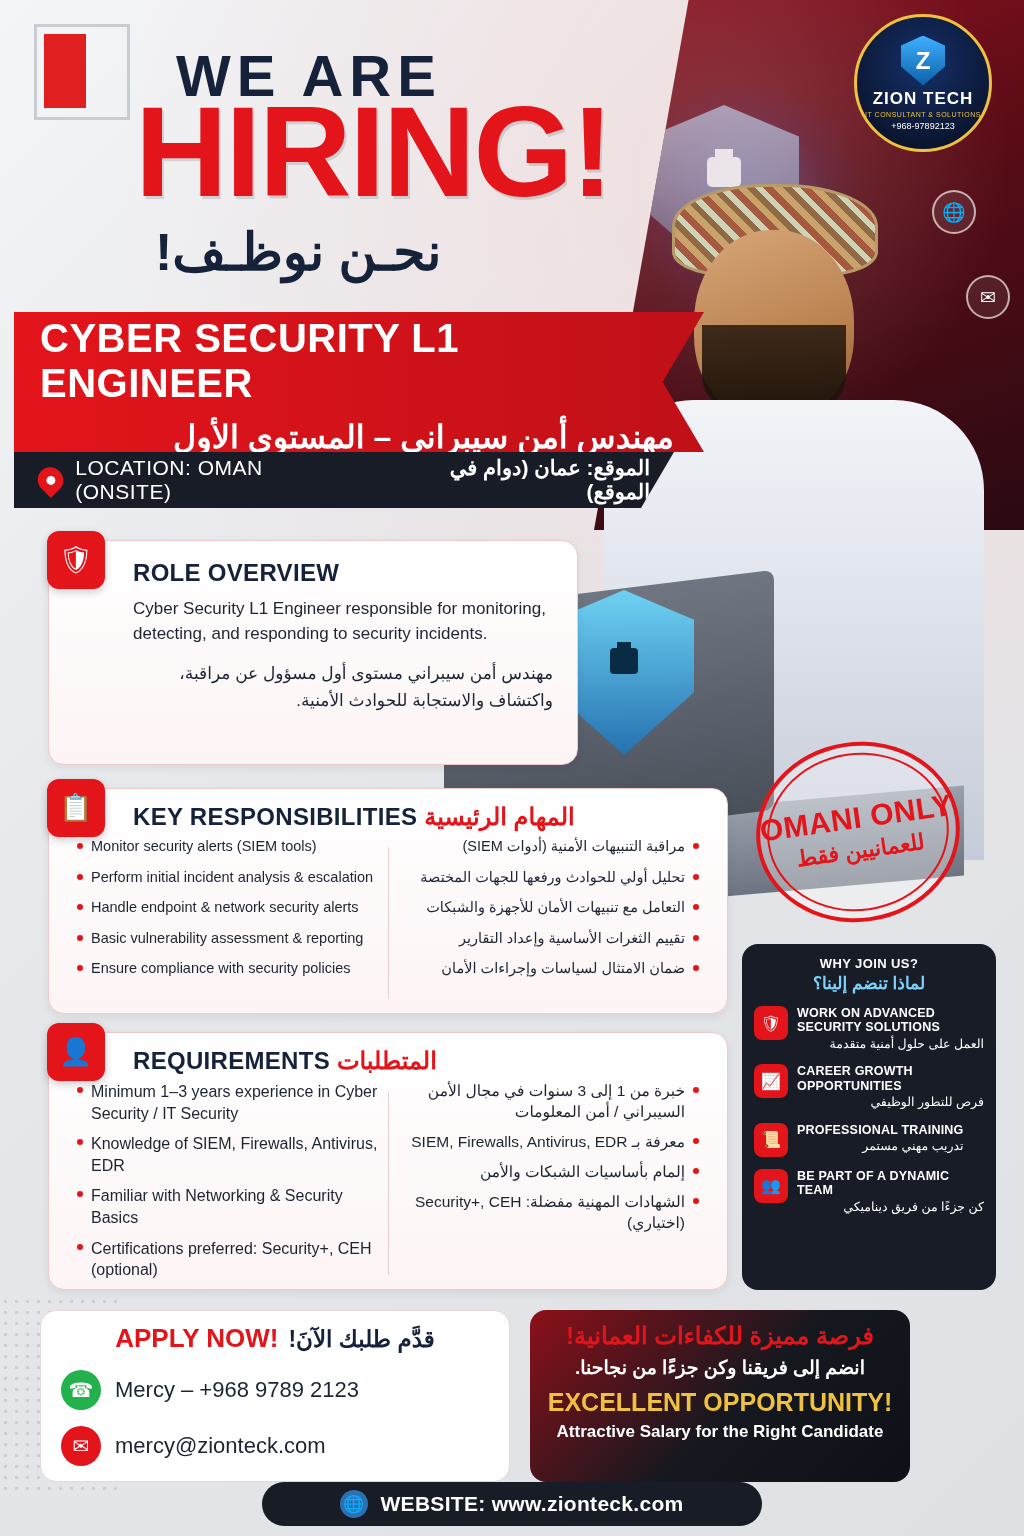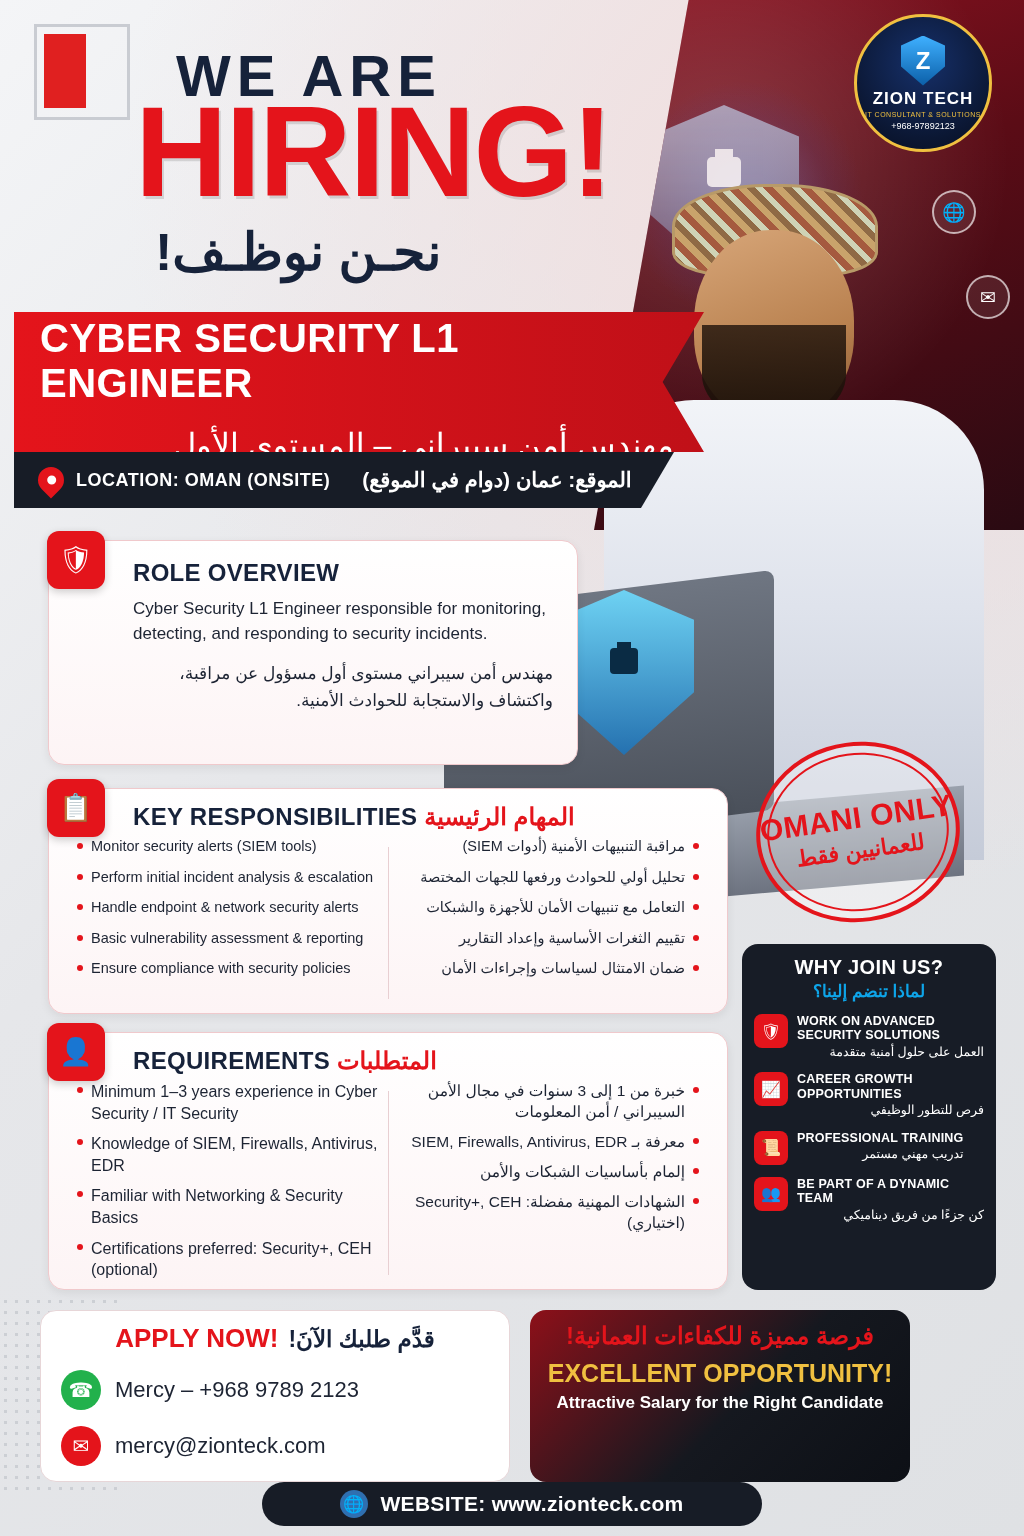--- a/index.html
+++ b/index.html
@@ -158,36 +158,36 @@
 
   
   .title-band {
     position: absolute; left: 14px; top: 312px; width: 690px; height: 140px;
     background: linear-gradient(90deg, #e4141b 0%, #c01018 100%);
     clip-path: polygon(0 0, 100% 0, 94% 50%, 100% 100%, 0 100%);
     padding: 4px 30px 0 26px;
     color: #fff;
   }
   .title-en { font-size: 40px; font-weight: 700; letter-spacing: .5px; }
-  .title-ar { font-size: 32px; font-weight: 400; direction: rtl; margin-top: 20px; }
+  .title-ar { font-size: 32px; font-weight: 700; direction: rtl; margin-top: 12px; }
 
   .loc-band {
     position: absolute; left: 14px; top: 452px; width: 660px; height: 56px;
     background: #171c26;
     clip-path: polygon(0 0, 100% 0, 95% 100%, 0 100%);
     display: flex; align-items: center; gap: 12px; padding: 0 24px;
     color: #fff;
   }
   .loc-pin {
     width: 26px; height: 26px; border-radius: 50% 50% 50% 0;
     transform: rotate(-45deg); background: #e4141b;
     display: flex; align-items: center; justify-content: center;
   }
   .loc-pin i { width: 9px; height: 9px; background: #fff; border-radius: 50%; display: block; }
-  .loc-en { font-size: 18px; font-weight: 700; letter-spacing: .5px; }
+  .loc-en { font-size: 21px; font-weight: 400; letter-spacing: .5px; }
   .loc-ar { font-size: 21px; font-weight: 700; direction: rtl; margin-left: 20px; }
 
   
   .card {
     position: absolute;
     background: linear-gradient(180deg, #ffffff 0%, #fdf4f5 100%);
     border: 1px solid #f0c9cc;
     border-radius: 16px;
     box-shadow: 0 3px 10px rgba(0,0,0,.07);
   }
@@ -234,22 +234,22 @@
   #req-card .ttl { padding: 14px 0 6px 84px; }
   #req-card ul.bul li { font-size: 16px; margin-bottom: 9px; }
   #req-card ul.bul.rtl li { font-size: 15.5px; }
 
   
   .why {
     position: absolute; left: 742px; top: 944px; width: 254px; height: 346px;
     background: #171c26; border-radius: 16px; padding: 12px 12px 8px;
     color: #fff;
   }
-  .why h4 { font-size: 20px; font-weight: 700; text-align: center; letter-spacing: .4px; }
-  .why .h4ar { font-size: 17px; font-weight: 700; text-align: center; color: #0ea5e9; direction: rtl; margin-top: 2px; }
+  .why h4 { font-size: 13px; font-weight: 700; text-align: center; letter-spacing: .4px; }
+  .why .h4ar { font-size: 17px; font-weight: 700; text-align: center; color: #7dd3fc; direction: rtl; margin-top: 2px; }
   .why-item { display: flex; gap: 9px; margin-top: 12px; align-items: flex-start; }
   .why-ic {
     flex: 0 0 auto; width: 34px; height: 34px; border-radius: 8px; background: #e4141b;
     display: flex; align-items: center; justify-content: center; font-size: 16px; color: #fff;
   }
   .why-txt .en { font-size: 12.5px; font-weight: 700; line-height: 1.15; letter-spacing: .2px; }
   .why-txt .ar { font-size: 12.5px; direction: rtl; text-align: right; line-height: 1.25; margin-top: 2px; }
 
   
   .stamp {
@@ -480,20 +480,21 @@
       <div class="c-txt">Mercy  –  +968 9789 2123</div>
     </div>
     <div class="contact">
       <div class="c-ic c-mail">✉</div>
       <div class="c-txt">mercy@zionteck.com</div>
     </div>
   </div>
 
   <div class="opp">
     <div class="o1">فرصة مميزة للكفاءات العمانية!</div>
+    <div class="o2">انضم إلى فريقنا وكن جزءًا من نجاحنا.</div>
     <div class="o3">EXCELLENT OPPORTUNITY!</div>
     <div class="o4">Attractive Salary for the Right Candidate</div>
   </div>
 
   <div class="website">
     <div class="glb">🌐</div>
     <div class="wtxt">WEBSITE: www.zionteck.com</div>
   </div>
 
 </div>

